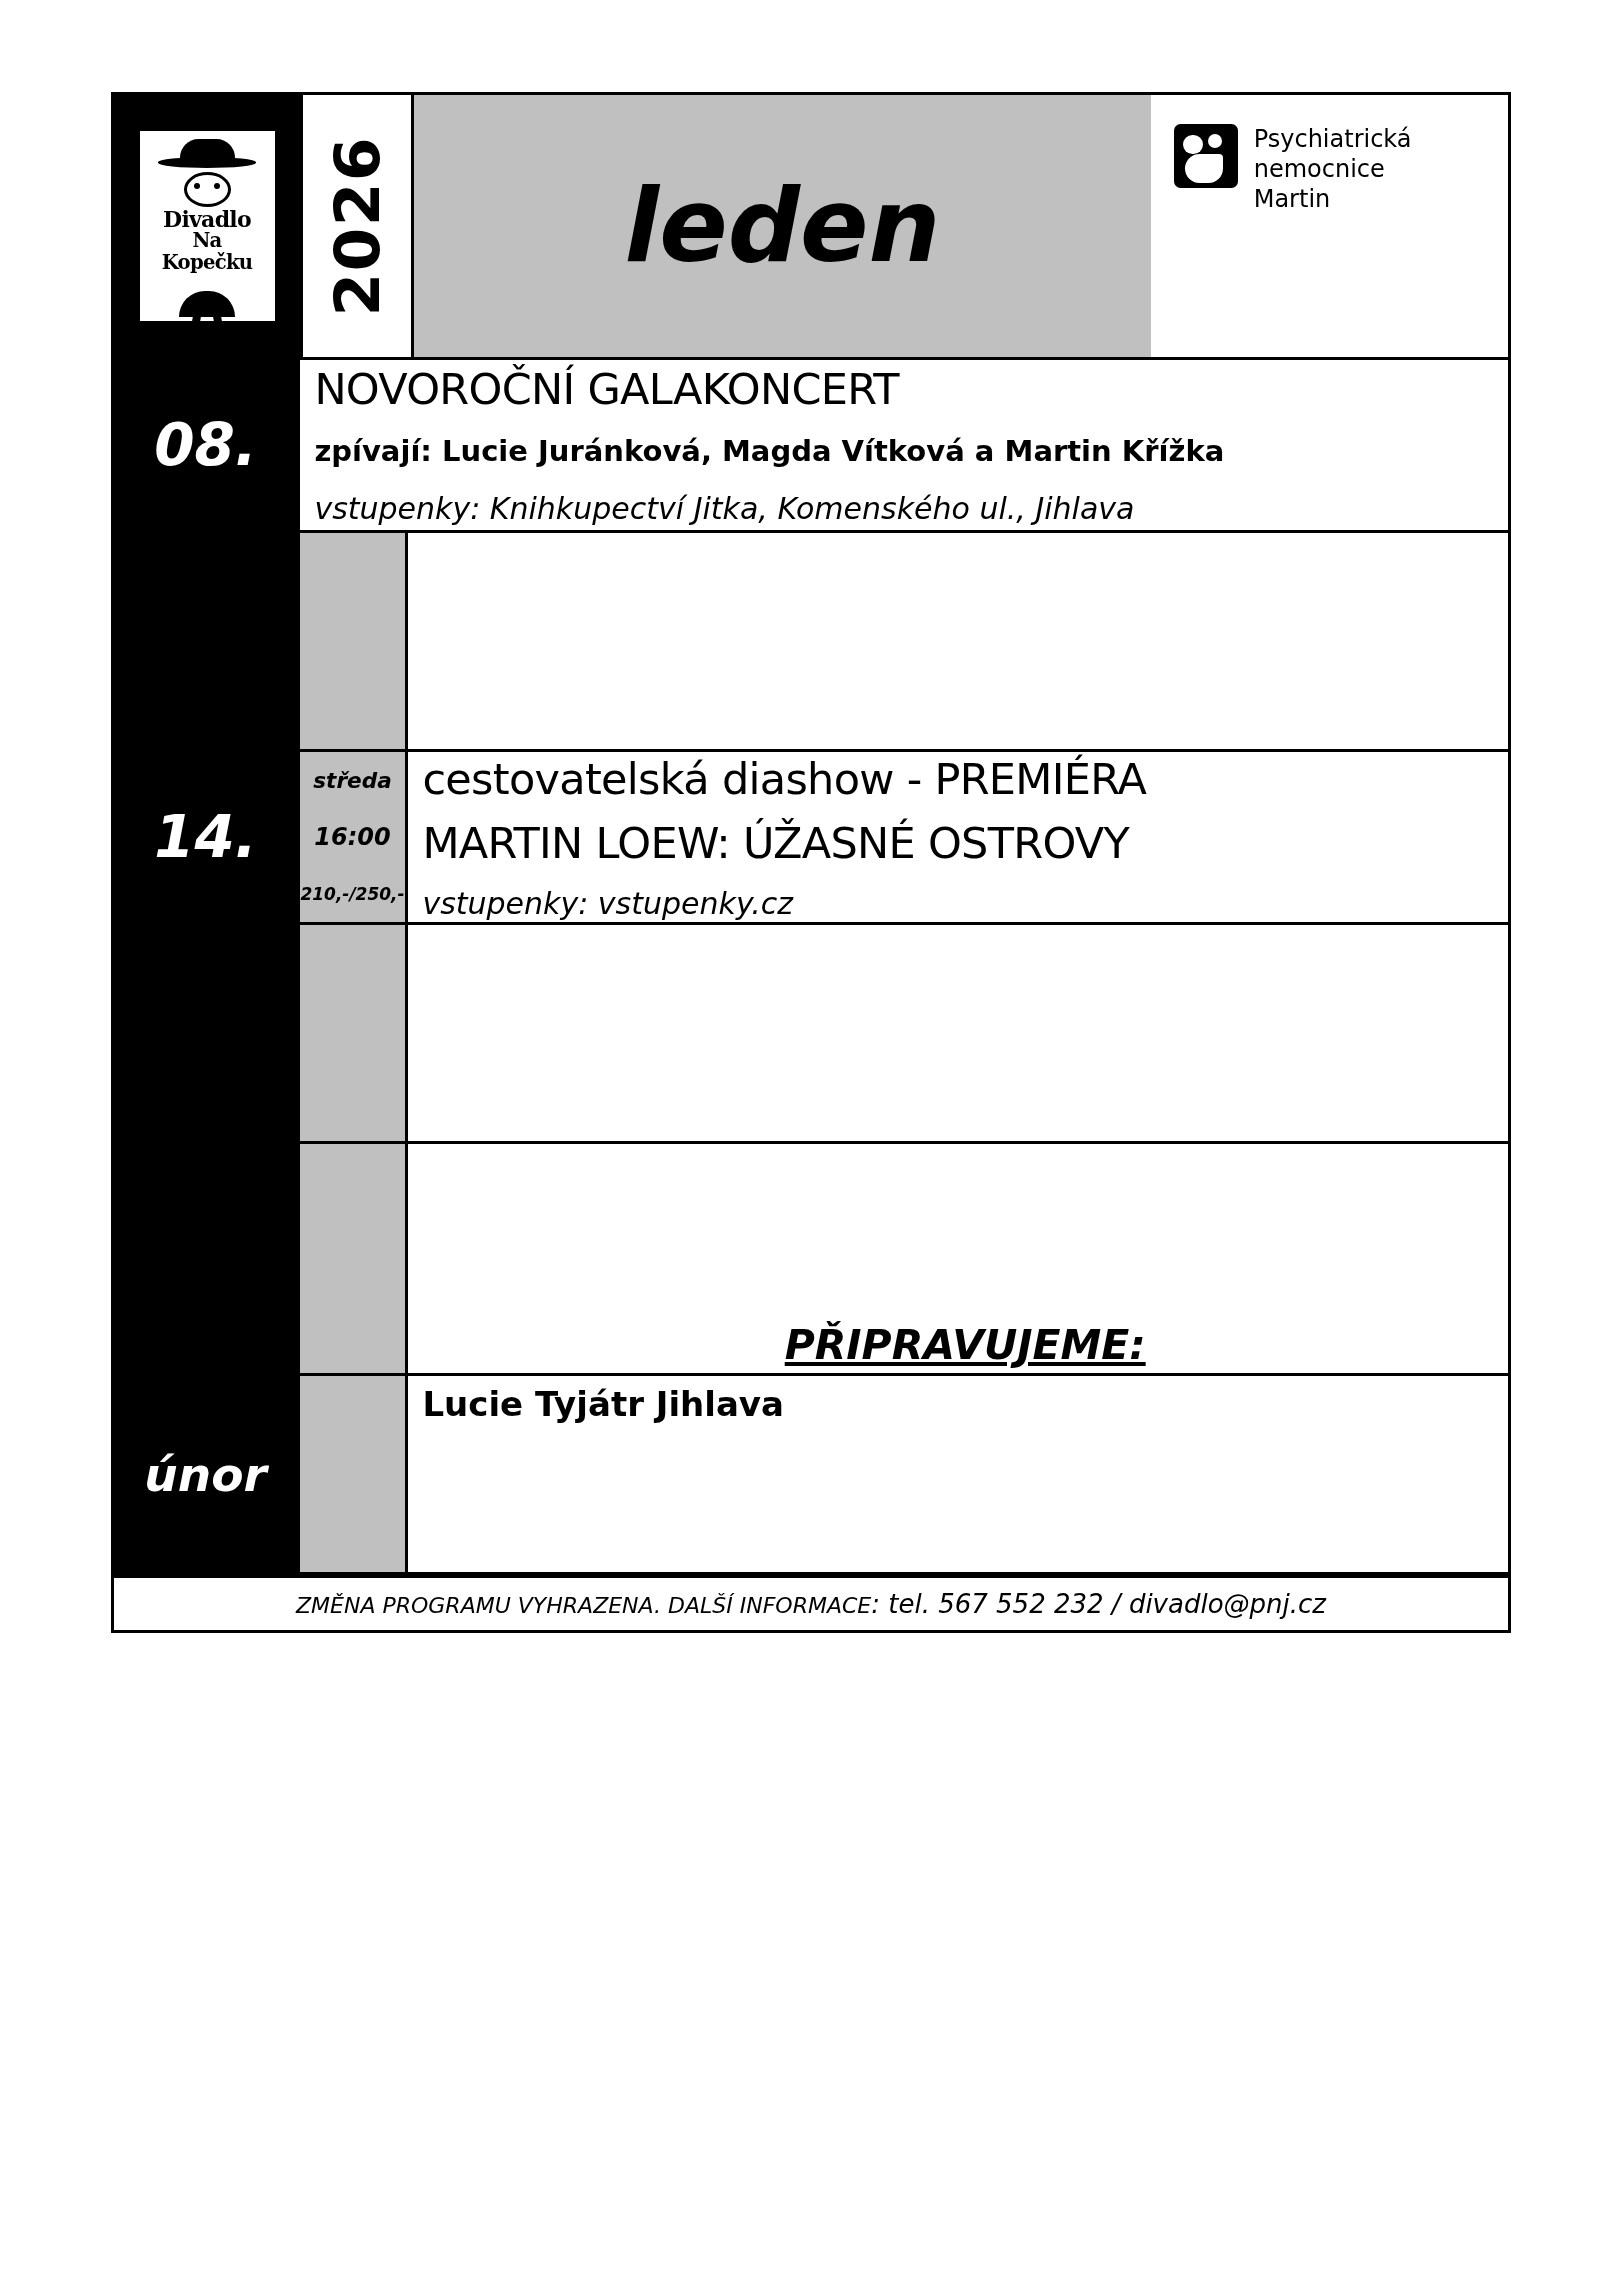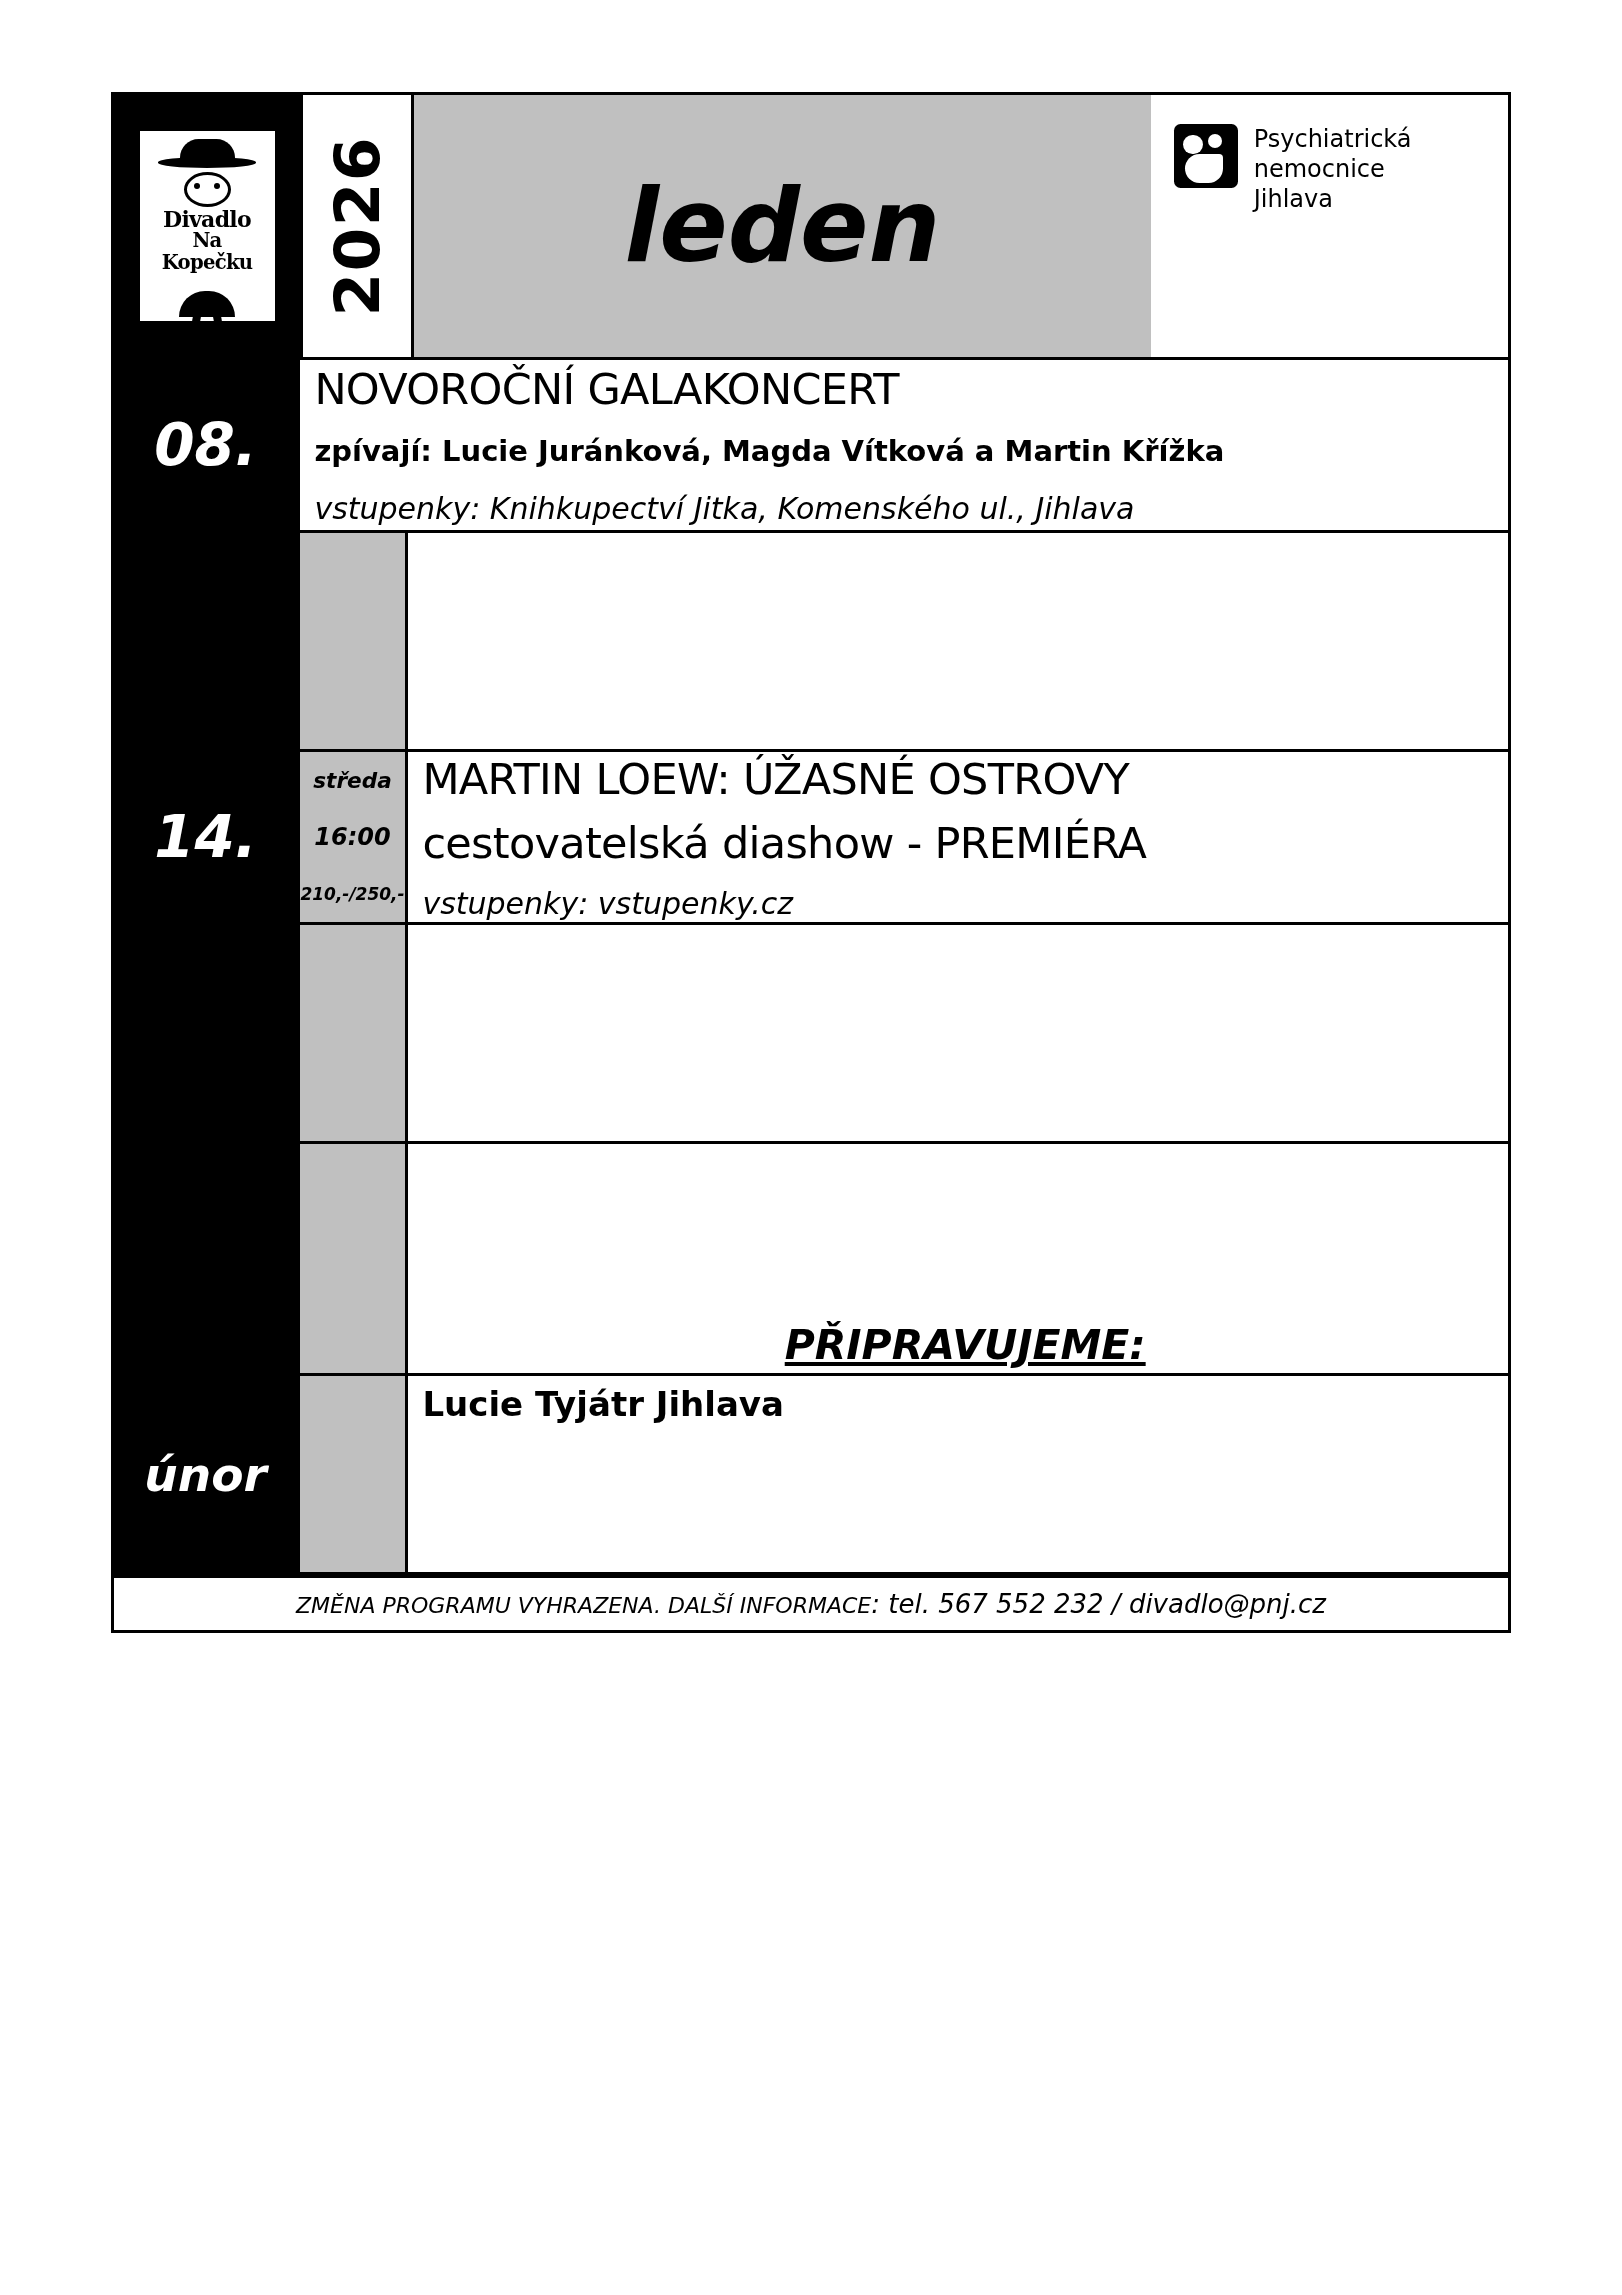--- a/index.html
+++ b/index.html
@@ -346,21 +346,21 @@
     </div>
 
     <div class="sponsor-cell">
       <div class="sponsor-logo">
         <span class="p1 a"></span>
           <span class="p1 b"></span>
           <span class="p1 c"></span>
       </div>
       <div class="sponsor-name" style="white-space:pre-line;">Psychiatrická
 nemocnice
-Jihlava</div>
+Martin</div>
     </div>
   </div>
 
   <div class="row" style="height:170px;">
     <div class="col-day">
       <div class="day-text">08.</div>
     </div>
     <div class="col-body">
       <div class="title-main">NOVOROČNÍ GALAKONCERT</div>
       <div class="line-bold">zpívají: Lucie Juránková, Magda Vítková a Martin Křížka</div>
@@ -377,22 +377,22 @@
   <div class="row" style="height:170px;">
     <div class="col-day">
       <div class="day-text">14.</div>
     </div>
     <div class="col-meta">
       <div class="meta-line meta-weekday">středa</div>
       <div class="meta-line meta-time">16:00</div>
       <div class="meta-line meta-price small">210,-/250,-</div>
     </div>
     <div class="col-body">
+      <div class="title-main tight">cestovatelská diashow - PREMIÉRA</div>
       <div class="title-main tight">MARTIN LOEW: ÚŽASNÉ OSTROVY</div>
-      <div class="title-main tight">cestovatelská diashow - PREMIÉRA</div>
       <div class="line-italic">vstupenky: vstupenky.cz</div>
     </div>
   </div>
 
   <div class="row spacer-row">
     <div class="col-day"></div>
     <div class="col-meta"></div>
     <div class="col-body"></div>
   </div>
 

